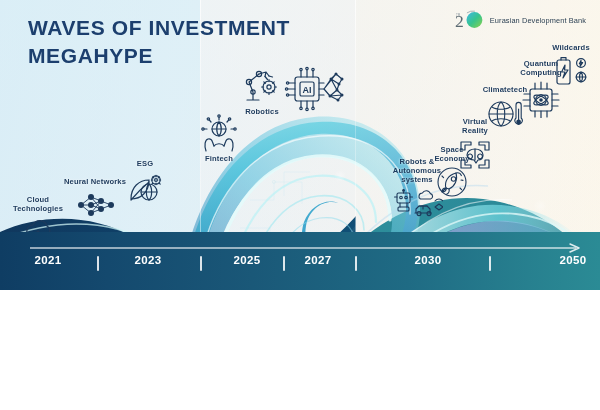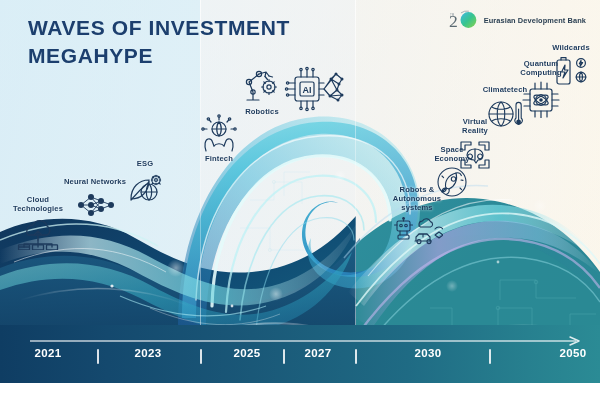--- a/index.html
+++ b/index.html
@@ -1,18 +1,18 @@
 <!DOCTYPE html>
 <html><head>
 <meta charset="utf-8">
 <style>
   html,body{margin:0;padding:0;background:#fff;}
   body{font-family:"Liberation Sans",sans-serif;}
   #infographic{
-    position:relative;width:600px;height:383px;overflow:hidden;
+    position:relative;width:600px;height:290px;overflow:hidden;
     background:linear-gradient(100deg,#dfeef7 0%,#e8f2f8 30%,#f2f3f2 60%,#faf6ee 85%,#fdf7ea 100%);
   }
   
   .panel{position:absolute;top:0;bottom:0;pointer-events:none;}
   #panel-a{left:0;width:200px;background:linear-gradient(180deg,rgba(214,238,246,.55),rgba(200,232,243,.25));}
   #panel-b{left:200px;width:155px;background:linear-gradient(180deg,rgba(244,244,242,.5),rgba(230,238,242,.2));}
   #panel-c{left:355px;right:0;background:linear-gradient(180deg,rgba(250,246,236,.45),rgba(240,242,240,.15));}
   .panel-div{position:absolute;top:0;bottom:42px;width:1px;
     background:linear-gradient(180deg,rgba(255,255,255,.75),rgba(255,255,255,.25) 55%,rgba(255,255,255,.5));}
   #div-1{left:200px;}
@@ -20,21 +20,21 @@
 
   
   #wave-art{position:absolute;left:0;top:0;width:600px;height:410px;}
 
   
   #header{position:absolute;left:0;top:0;width:600px;height:46px;}
   #page-title{position:absolute;left:28px;top:14px;width:330px;
     font-size:21px;font-weight:700;letter-spacing:.6px;line-height:1.32;color:#1c3f6e;}
   #logo-block{position:absolute;right:14px;top:10px;display:flex;align-items:center;gap:5px;}
   #logo-mark{width:30px;height:20px;}
-  #logo-text{font-size:7.4px;font-weight:700;color:#2a3f52;letter-spacing:.1px;white-space:nowrap;}
+  #logo-text{font-size:7.4px;font-weight:400;color:#2a3f52;letter-spacing:.1px;white-space:nowrap;}
 
   
   .node{position:absolute;display:flex;flex-direction:column;align-items:center;width:96px;margin-left:-48px;}
   .node .node-label{
     font-size:7.6px;font-weight:700;color:#1d3a5c;line-height:1.18;text-align:center;
     letter-spacing:.15px;text-shadow:0 0 3px rgba(255,255,255,.85);margin-bottom:2px;white-space:pre-line;}
   .node .node-icon{display:block;}
   .node.icon-first{flex-direction:column-reverse;}
   .node.icon-first .node-label{margin-bottom:0;margin-top:2px;}
 
@@ -357,21 +357,21 @@
           <circle cx="52" cy="8" r="1.5"></circle>
         <circle cx="53" cy="24" r="1.5"></circle>
           <circle cx="54" cy="34" r="1.5"></circle>
         <circle cx="58" cy="29" r="1.5"></circle>
           <circle cx="58" cy="13" r="1.5"></circle>
       </g>
     </svg>
   </div>
 
 
-  <div class="node" style="left:417px;top:158px;margin-top:28px;">
+  <div class="node" style="left:417px;top:158px;">
     <div class="node-label">Robots &amp;
 Autonomous
 systems</div>
     <svg class="node-icon" width="52" height="30" viewBox="0 0 52 30">
       <g fill="none" stroke="#1d3a5c" stroke-width="1.1" stroke-linecap="round" stroke-linejoin="round">
         <rect x="6" y="6" width="13" height="10" rx="1.6"></rect>
         <circle cx="10" cy="10.5" r="1.3"></circle>
           <circle cx="15" cy="10.5" r="1.3"></circle>
         <path d="M12.5,6 V3 M12.5,2.6 a.9,.9 0 1 0 .1,0"></path>
         <path d="M6,10 H3.5 M19,10 h2.5 M9,16 v4 M16,16 v4"></path>

